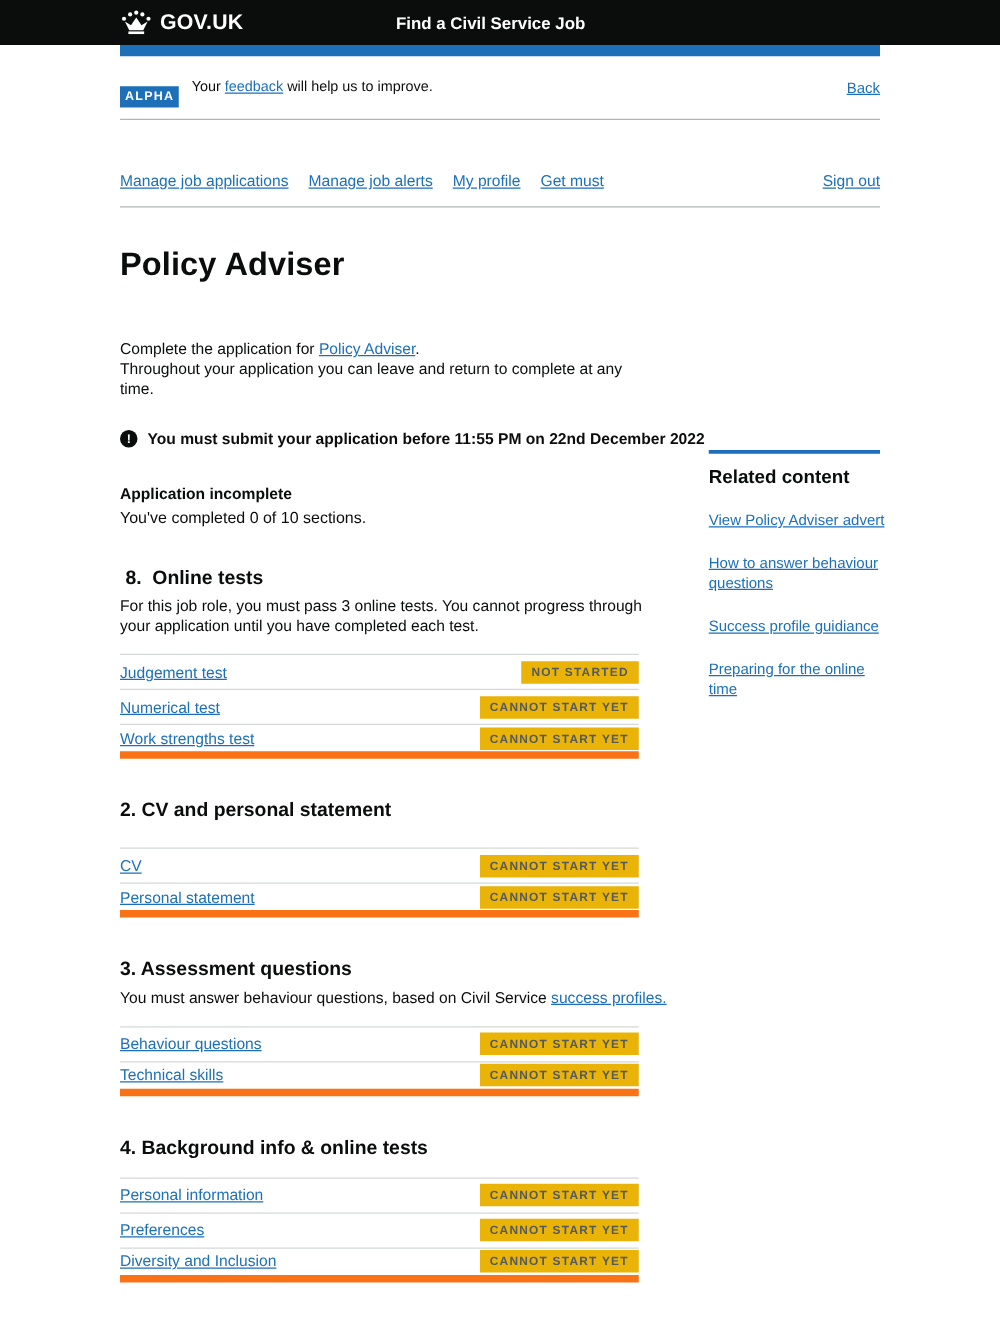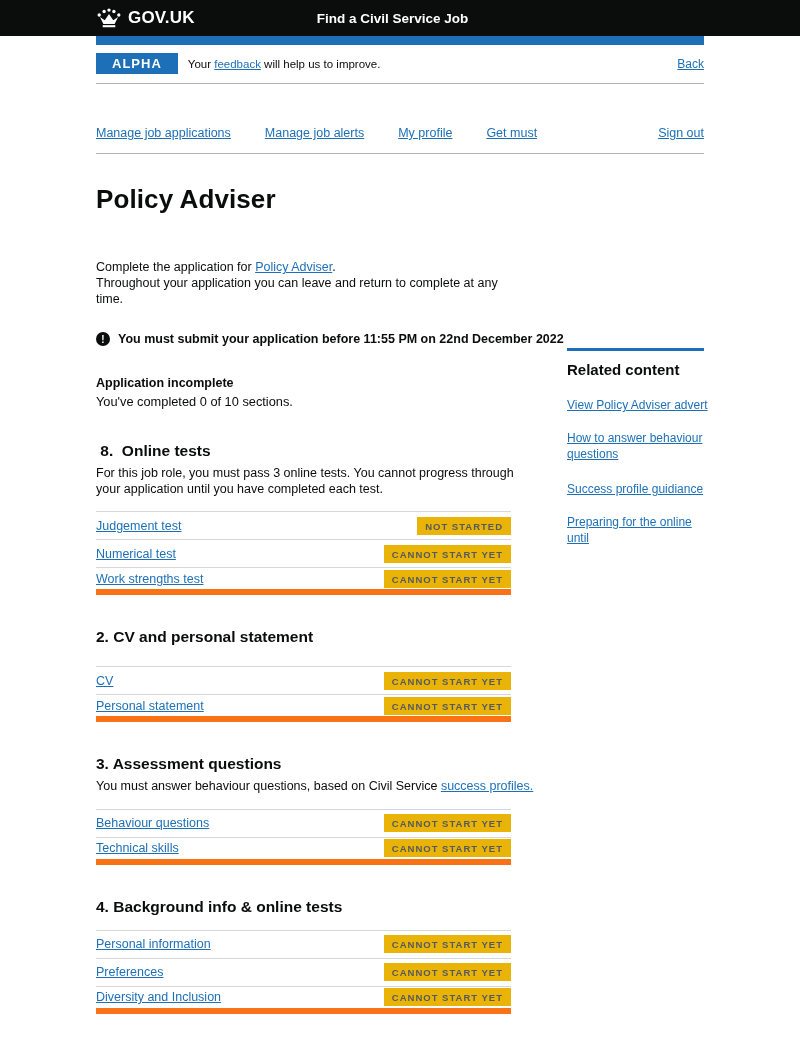--- a/index.html
+++ b/index.html
@@ -13,29 +13,29 @@
 
   
   .govuk-header { background: #0b0c0c; height: 36px; display: flex; align-items: center; }
   .header-inner { display: flex; align-items: center; }
   .logo { display: inline-flex; align-items: center; gap: 6px; color: #fff; font-weight: 700; font-size: 17px; text-decoration: none; letter-spacing: 0.2px; }
   .service-name { color: #fff; font-weight: 700; font-size: 13.5px; margin-left: 122px; text-decoration: none; white-space: pre; }
   .blue-bar { height: 9px; background: #1d70b8; }
 
   
   .phase-banner { display: flex; align-items: center; padding: 8px 0 9px 0; border-bottom: 1px solid #b1b4b6; }
-  .phase-tag { background: #1d70b8; color: #fff; font-size: 13px; font-weight: 700; letter-spacing: 1px; padding: 3px 16px; margin-right: 10px; }
+  .phase-tag { background: #1d70b8; color: #fff; font-size: 10px; font-weight: 700; letter-spacing: 1px; padding: 3px 4px; margin-right: 10px; margin-top: 16px; }
   .phase-text { font-size: 11.5px; white-space: pre; }
   .phase-text a { color: #1d70b8; }
   .back-link { margin-left: auto; font-size: 12px; color: #1d70b8; }
 
   a { color: #1d70b8; text-decoration: underline; }
 
   
-  .account-nav { display: flex; align-items: center; gap: 34px; margin-top: 42px; padding-bottom: 13px; border-bottom: 1px solid #b1b4b6; font-size: 12.5px; }
+  .account-nav { display: flex; align-items: center; gap: 16px; margin-top: 42px; padding-bottom: 13px; border-bottom: 1px solid #b1b4b6; font-size: 12.5px; }
   .account-nav a { white-space: pre; }
   .sign-out { margin-left: auto; }
 
   
   .page-title { font-size: 26px; font-weight: 700; margin-top: 30px; letter-spacing: 0.1px; }
 
   .content-grid { display: flex; justify-content: space-between; margin-top: 44px; }
   .main-col { width: 415px; }
   .side-col { width: 137px; margin-top: 89px; }
 
@@ -205,20 +205,20 @@
 
     <aside class="side-col">
       <div class="related">
         <h2 class="related-title">Related content</h2>
         <ul class="related-links">
           <li><a class="related-link" href="#">View Policy Adviser advert</a></li>
           <li><a class="related-link" href="#">How to answer behaviour
 questions</a></li>
           <li><a class="related-link" href="#">Success profile guidiance</a></li>
           <li><a class="related-link" href="#">Preparing for the online
-until</a></li>
+time</a></li>
         </ul>
       </div>
     </aside>
   </div>
 
   <div class="bottom-space"></div>
 </main>
 
 </body></html>

